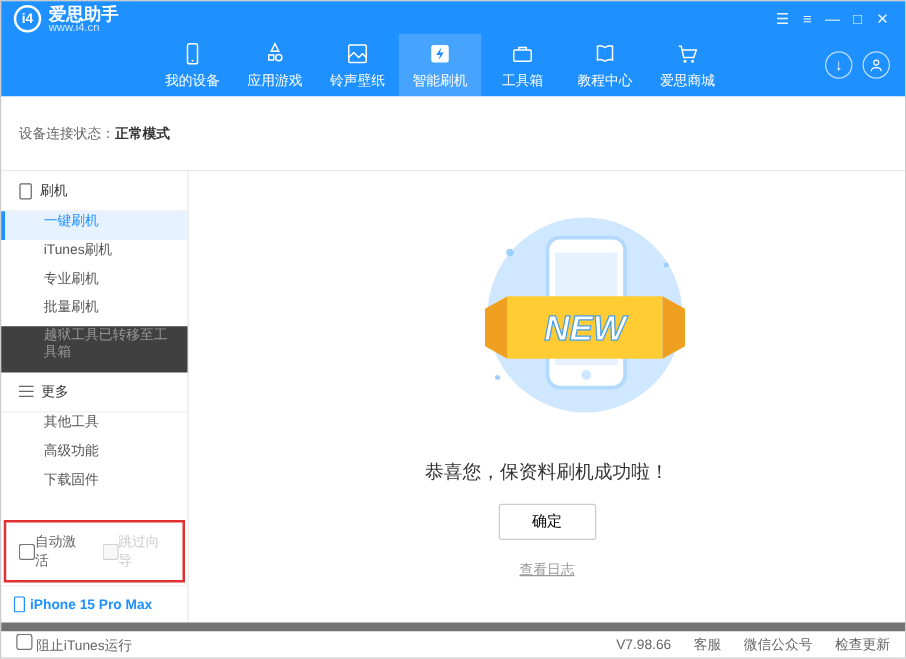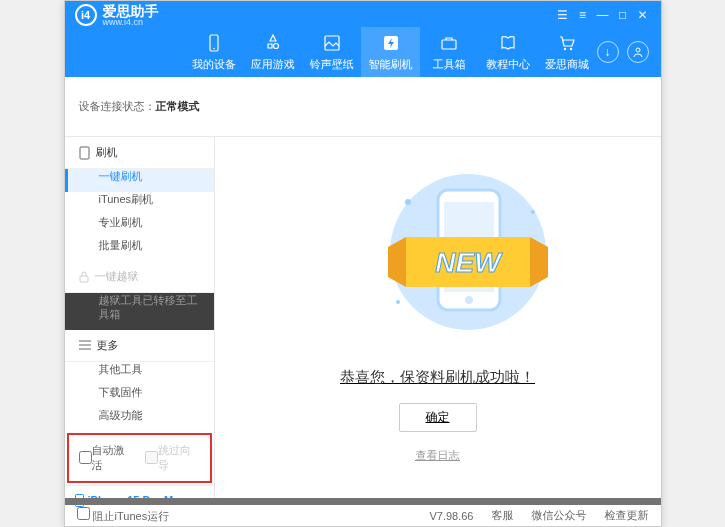--- a/index.html
+++ b/index.html
@@ -1,17 +1,17 @@
 <!DOCTYPE html>
 <html><head>
 <meta charset="utf-8">
 <style>
 * { margin: 0; padding: 0; box-sizing: border-box; font-family: "Microsoft YaHei", Arial, sans-serif; }
 body { background: #f0f0f0; display: flex; justify-content: center; }
-.window { width: 598px; height: 527px; background: #fff; border: 1px solid #ccc; display: flex; flex-direction: column; box-shadow: 0 2px 8px rgba(0,0,0,0.15); }
+.window { width: 725px; height: 527px; background: #fff; border: 1px solid #ccc; display: flex; flex-direction: column; box-shadow: 0 2px 8px rgba(0,0,0,0.15); }
 .header { background: #1e90ff; color: #fff; display: flex; flex-direction: column; }
 .title-bar { display: flex; align-items: center; padding: 4px 10px 0 10px; height: 24px; }
 .logo-wrap { display: flex; align-items: center; gap: 6px; }
 .logo-circle { width: 22px; height: 22px; border: 2px solid #fff; border-radius: 50%; display: flex; align-items: center; justify-content: center; font-size: 11px; font-weight: bold; }
 .logo-text { display: flex; flex-direction: column; line-height: 1; }
 .app-name { font-size: 14px; font-weight: bold; }
 .app-url { font-size: 9px; opacity: 0.8; }
 .spacer { flex: 1; }
 .win-controls { display: flex; gap: 4px; align-items: center; }
 .win-btn { width: 16px; height: 16px; display: flex; align-items: center; justify-content: center; font-size: 12px; cursor: pointer; opacity: 0.9; }
@@ -28,21 +28,21 @@
 .side-section { padding: 8px 14px; color: #333; border-bottom: 1px solid #f0f0f0; display: flex; align-items: center; gap: 6px; cursor: pointer; }
 .side-section.locked { color: #bbb; }
 .side-sub { padding: 0 14px 8px 34px; color: #555; cursor: pointer; }
 .side-sub.active { background: #e6f2ff; color: #1e90ff; border-left: 3px solid #1e90ff; padding-left: 31px; }
 .side-sub.note { background: #404040; color: #999; line-height: 1.3; }
 .checks { padding: 8px 10px; display: flex; gap: 12px; font-size: 11px; color: #666; border-top: 1px solid #eee; border: 2px solid #e03030; margin: 2px; }
 .checks label { display: flex; align-items: center; gap: 0; cursor: pointer; }
 .checks .disabled { color: #ccc; }
 .device-box { padding: 8px 10px; border-top: 1px solid #eee; font-size: 11px; }
 .device-name { color: #1e90ff; font-weight: bold; display: flex; align-items: center; gap: 4px; }
-.main { flex: 1; display: flex; flex-direction: column; align-items: center; justify-content: center; gap: 16px; position: relative; text-decoration: underline; }
+.main { flex: 1; display: flex; flex-direction: column; align-items: center; justify-content: center; gap: 16px; position: relative; }
 .phone-illus { position: relative; width: 160px; height: 180px; }
 .msg-text { font-size: 15px; color: #333; }
 .ok-btn { padding: 5px 26px; border: 1px solid #ccc; background: #fff; font-size: 12px; cursor: pointer; border-radius: 2px; }
 .view-log { font-size: 11px; color: #999; text-decoration: underline; cursor: pointer; }
 .footer { height: 28px; border-top: 7px solid #737373; display: flex; align-items: center; font-size: 11px; color: #666; padding: 0 12px; gap: 18px; }
 .footer .spacer { flex: 1; }
 .footer-item { cursor: pointer; }
 svg { display: block; }
 </style>
 </head>
@@ -156,44 +156,35 @@
               <rect x="1" y="1" width="9" height="12" rx="1" fill="none" stroke="#666" stroke-width="1"></rect>
             </svg>
           </span>
         <span>刷机</span>
       </div>
       <div class="side-sub active">一键刷机</div>
       <div class="side-sub">iTunes刷机</div>
       <div class="side-sub">专业刷机</div>
       <div class="side-sub">批量刷机</div>
 
-      <div class="side-section locked">
-        <span>
-            <svg width="10" height="12" viewBox="0 0 10 12">
-              <rect x="1" y="5" width="8" height="6" rx="1" fill="none" stroke="#ccc" stroke-width="1"></rect>
-              <path d="M3 5 V3 a2 2 0 0 1 4 0 V5" fill="none" stroke="#ccc" stroke-width="1"></path>
-            </svg>
-          </span>
-        <span>一键越狱</span>
-      </div>
       <div class="side-sub note">越狱工具已转移至工具箱</div>
 
       <div class="side-section">
         <span>
             <svg width="12" height="10" viewBox="0 0 12 10">
               <line x1="0" y1="1" x2="12" y2="1" stroke="#666"></line>
               <line x1="0" y1="5" x2="12" y2="5" stroke="#666"></line>
               <line x1="0" y1="9" x2="12" y2="9" stroke="#666"></line>
             </svg>
           </span>
         <span>更多</span>
       </div>
       <div class="side-sub">其他工具</div>
+      <div class="side-sub">高级功能</div>
       <div class="side-sub">下载固件</div>
-      <div class="side-sub">高级功能</div>
 
       <div style="flex:1"></div>
 
       <div class="checks">
         <label>
             <input type="checkbox" style="">
             <span>自动激活</span>
           </label>
         <label class="disabled">
             <input type="checkbox" disabled="" style="">

